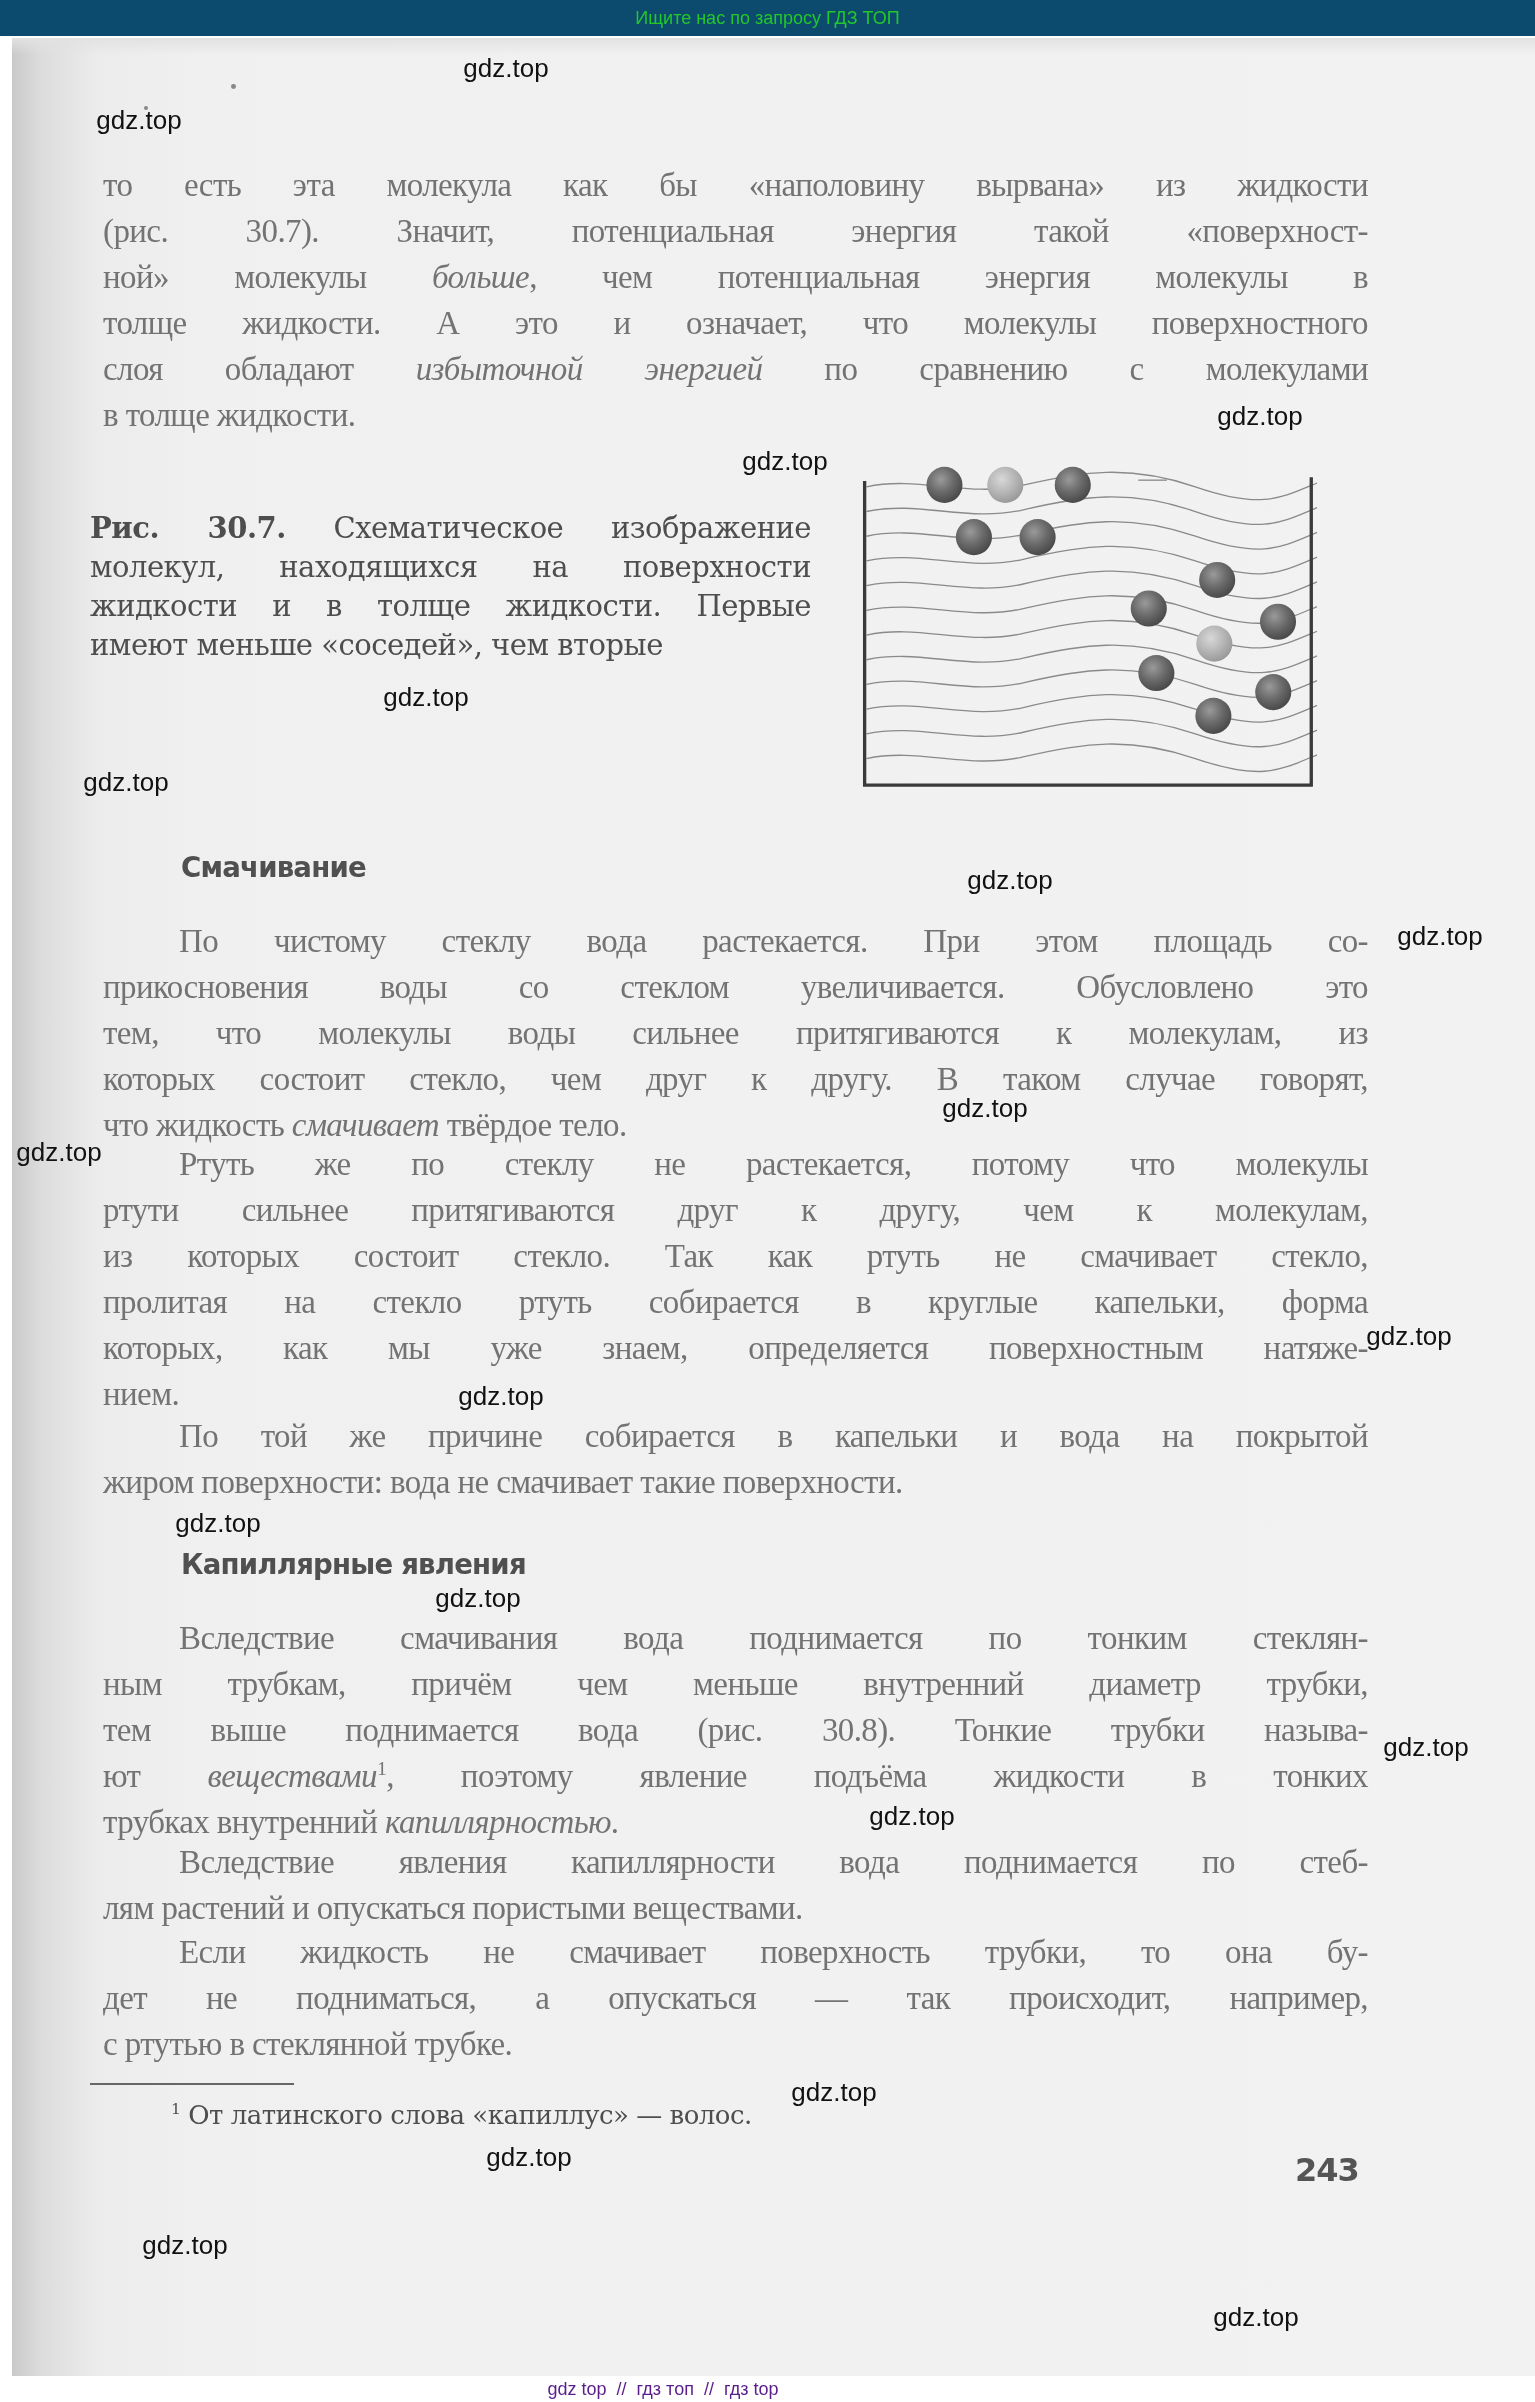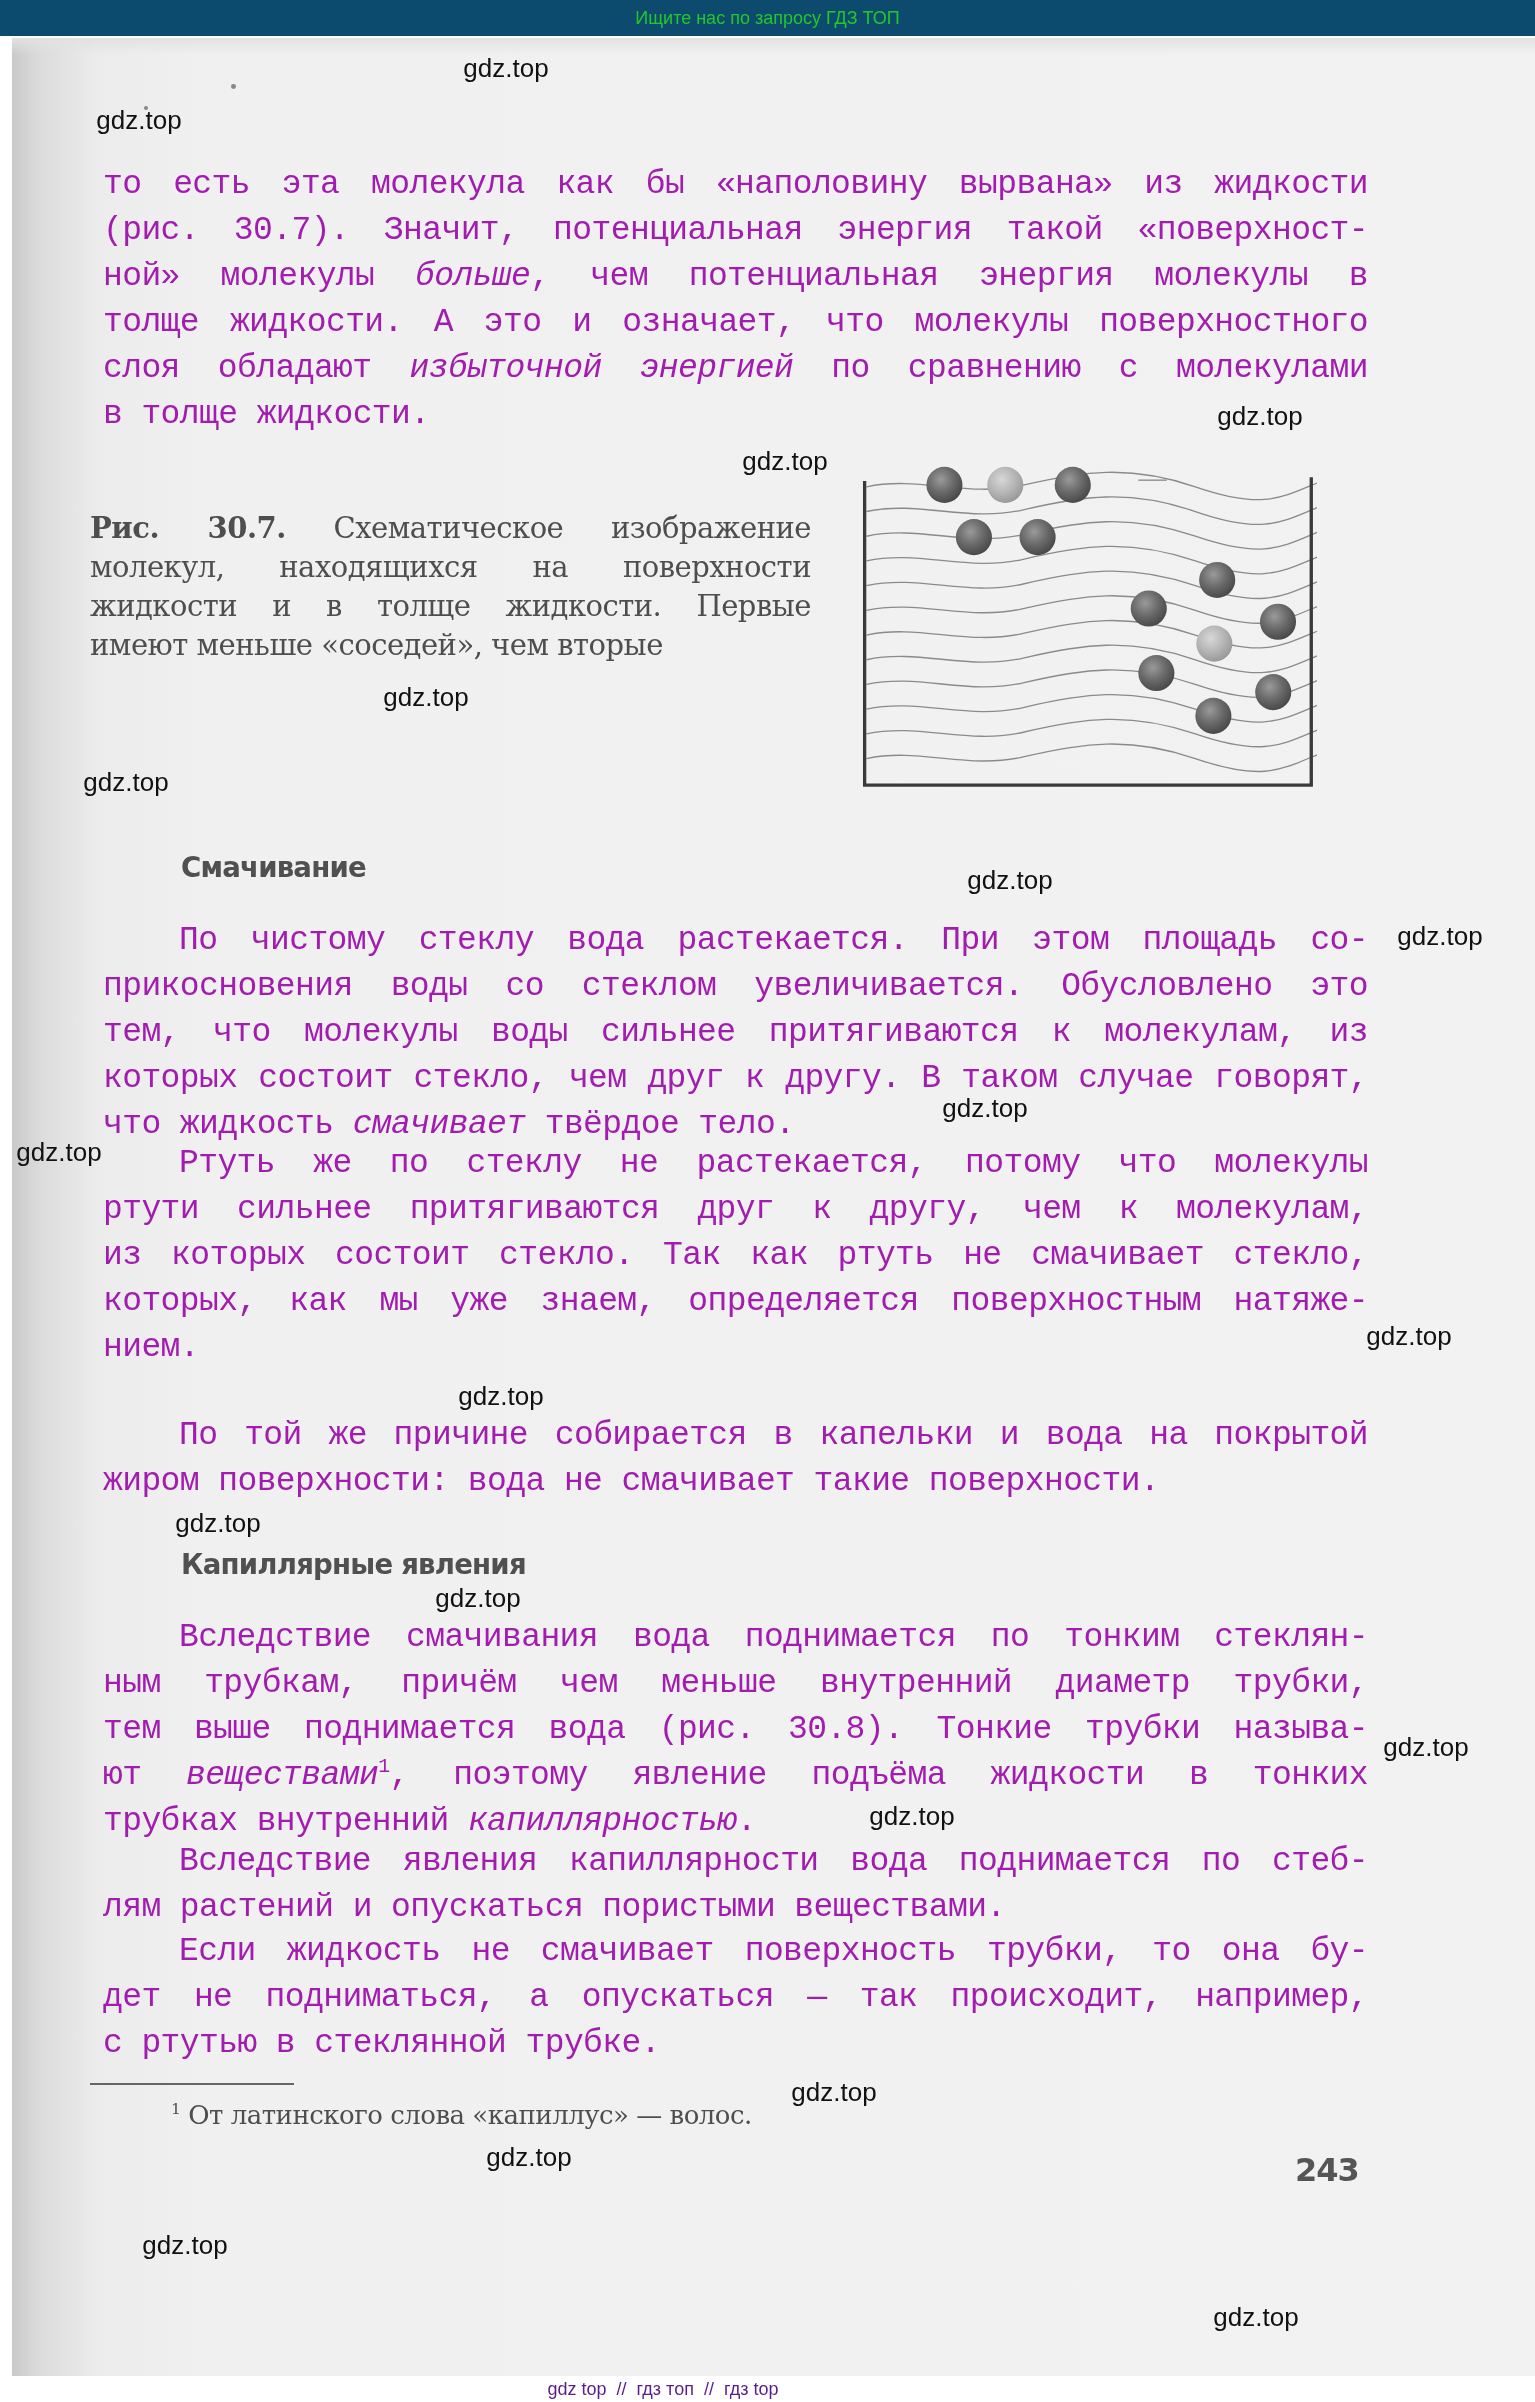--- a/index.html
+++ b/index.html
@@ -25,22 +25,22 @@
       linear-gradient(to right, #c9c9c9 0px, #dcdcdc 28.5px, #ececec 86px, #f0f0f0 190px, #f2f2f2 100%);
     overflow: hidden;
   }
   .page-shadow-top {
     position: absolute; left: 0; top: 0; width: 100%; height: 17px;
     background: linear-gradient(to bottom, #e2e2e2, rgba(240,240,240,0));
   }
   .scan-dot { position: absolute; border-radius: 50%; background: #888; }
 
   .text {
-    position: absolute; color: #a21caf;
-    font-family: Liberation Mono, monospace; font-size: 33px; line-height: 46px;
+    position: absolute; color: #737373;
+    font-family: Liberation Serif, serif; font-size: 33px; line-height: 46px;
     letter-spacing: -0.6px; text-align: justify;
   }
   .line { display: block; white-space: nowrap; text-align-last: justify; text-align: justify; }
   .line.last { text-align-last: left; }
   .indent { padding-left: 76px; }
   em { font-style: italic; }
 
   .caption {
     position: absolute; left: 90px; top: 509px; width: 721px;
     color: #4e4e4e; font-family: "DejaVu Serif", serif; font-size: 29px; line-height: 39px;
@@ -163,20 +163,21 @@
   <span class="line">прикосновения воды со стеклом увеличивается. Обусловлено это</span>
   <span class="line">тем, что молекулы воды сильнее притягиваются к молекулам, из</span>
   <span class="line">которых состоит стекло, чем друг к другу. В таком случае говорят,</span>
   <span class="line last"><span>что жидкость </span><em>смачивает</em><span> твёрдое тело.</span></span>
 </div>
 
 <div class="text" style="left:103px; top:1141px; width:1265px;">
   <span class="line indent">Ртуть же по стеклу не растекается, потому что молекулы</span>
   <span class="line">ртути сильнее притягиваются друг к другу, чем к молекулам,</span>
   <span class="line">из которых состоит стекло. Так как ртуть не смачивает стекло,</span>
+  <span class="line">пролитая на стекло ртуть собирается в круглые капельки, форма</span>
   <span class="line">которых, как мы уже знаем, определяется поверхностным натяже-</span>
   <span class="line last">нием.</span>
 </div>
 
 <div class="text" style="left:103px; top:1413px; width:1265px;">
   <span class="line indent">По той же причине собирается в капельки и вода на покрытой</span>
   <span class="line last">жиром поверхности: вода не смачивает такие поверхности.</span>
 </div>
 
 <div class="heading" style="left:181px; top:1548px;">Капиллярные явления</div>

